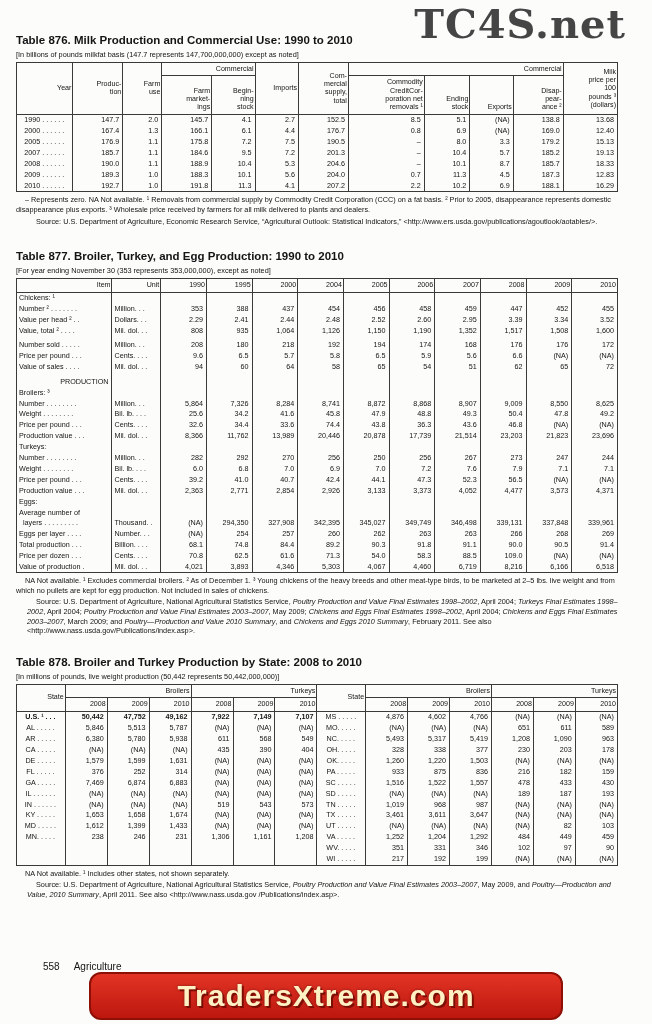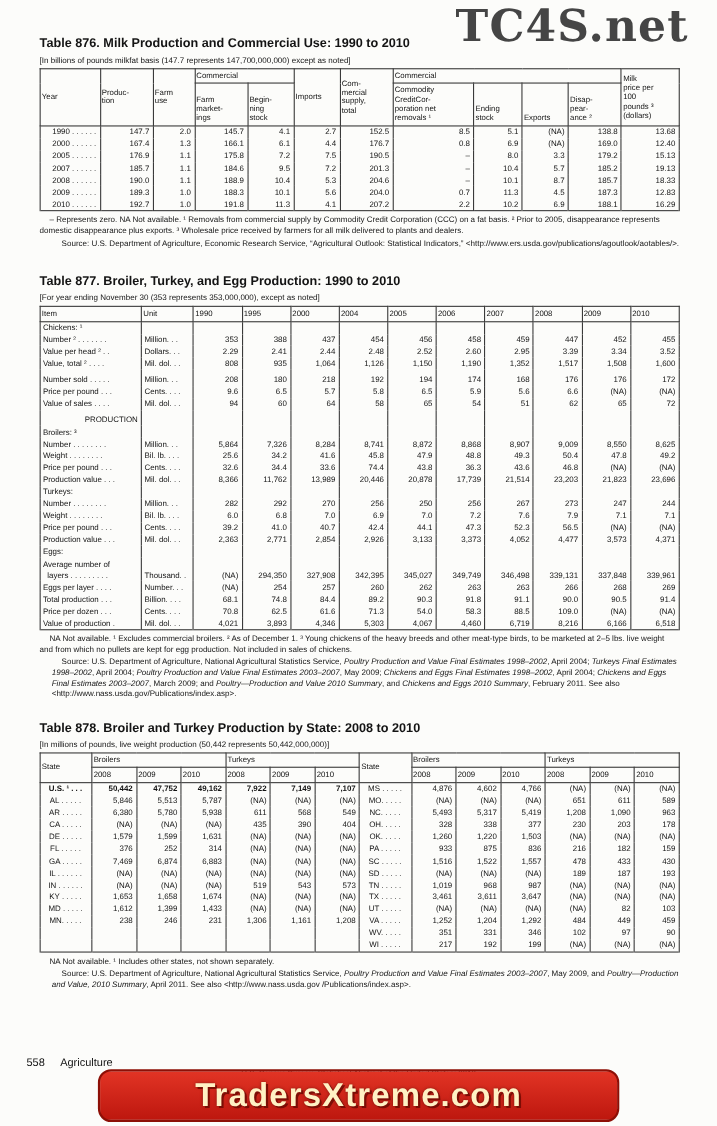--- a/index.html
+++ b/index.html
@@ -1,49 +1,49 @@
 <!DOCTYPE html>
 <html><head>
 <meta charset="utf-8">
 <style>
   html,body { margin:0; padding:0; background:#ddd; }
   .page { position:relative; width:652px; height:1024px; margin:0 auto; background:#fcfcfa;
           font-family:"Liberation Sans","DejaVu Sans",sans-serif; color:#141414; overflow:hidden; }
-  .content { padding:34px 34px 0 36px; }
+  .content { padding:34px 34px 0 16px; }
 
   .ttitle { font-size:11.5px; font-weight:700; margin:0 0 4px 0; }
   .tsub   { font-size:7.3px; margin:0 0 3px 0; }
   .s877   { margin-top:24px; }
   .s878   { margin-top:20px; }
 
   table { width:100%; border-collapse:collapse; table-layout:fixed; border:1px solid #3a3a3a; font-size:7.2px; }
-  th { border:1px solid #3a3a3a; font-weight:400; font-size:7.1px; text-align:left; vertical-align:middle;
+  th { border:1px solid #3a3a3a; font-weight:400; font-size:7.1px; text-align:right; vertical-align:middle;
        white-space:pre-line; padding:2px 1px; line-height:1.18; }
   thead tr:nth-child(2) th { vertical-align:bottom; }
   td { border-left:1px solid #3a3a3a; border-right:1px solid #3a3a3a; padding:0.5px 3px 0.5px 2px;
        vertical-align:bottom; line-height:1.38; overflow:hidden; white-space:nowrap; }
 
   .t876 td { text-align:right; }
-  .t876 td:first-child { text-align:right; }
+  .t876 td:first-child { text-align:center; }
 
   .t877 td { text-align:right; }
   .t877 td:nth-child(1), .t877 td:nth-child(2) { text-align:left; }
   .t877 td:first-child { white-space:pre-line; }
   .t877 tr.gap td { padding-top:4px; }
   .t877 tr.prod td:first-child { text-align:right; }
 
   .t878 td { text-align:right; }
   .t878 td:nth-child(1), .t878 td:nth-child(8) { text-align:center; }
   .t878 tr.usrow td:nth-child(-n+7) { font-weight:700; }
 
   .note { font-size:7.3px; line-height:1.32; margin:3px 0 0 0; text-indent:9px; }
   .src  { font-size:7.3px; line-height:1.32; margin:2px 0 0 11px; text-indent:9px; }
   .src em { font-style:italic; }
 
-  .pagefoot { position:absolute; left:24px; bottom:52px; font-size:10px; }
+  .pagefoot { position:absolute; left:43px; bottom:52px; font-size:10px; }
   .pagefoot .sec { margin-left:14px; }
   .imprint { position:absolute; bottom:44px; left:0; width:100%; text-align:center; font-size:7.2px; color:#222; }
 
   .wm-top { position:absolute; top:0px; right:26px; font-family:"DejaVu Serif","Liberation Serif",serif;
             font-weight:700; font-size:40px; letter-spacing:1px; color:#383838; opacity:.93; z-index:5; }
   .wm-mid { position:absolute; top:500px; left:168px; width:312px; height:42px; z-index:6;
             background:linear-gradient(#c5201a,#a01410); border:3px solid #f2f2f2; border-radius:8px;
             box-shadow:0 0 0 2px #6e0c08, 3px 4px 7px rgba(0,0,0,.5);
             color:#fff; font-weight:700; font-size:22px; letter-spacing:2px;
             display:flex; align-items:center; justify-content:center;

